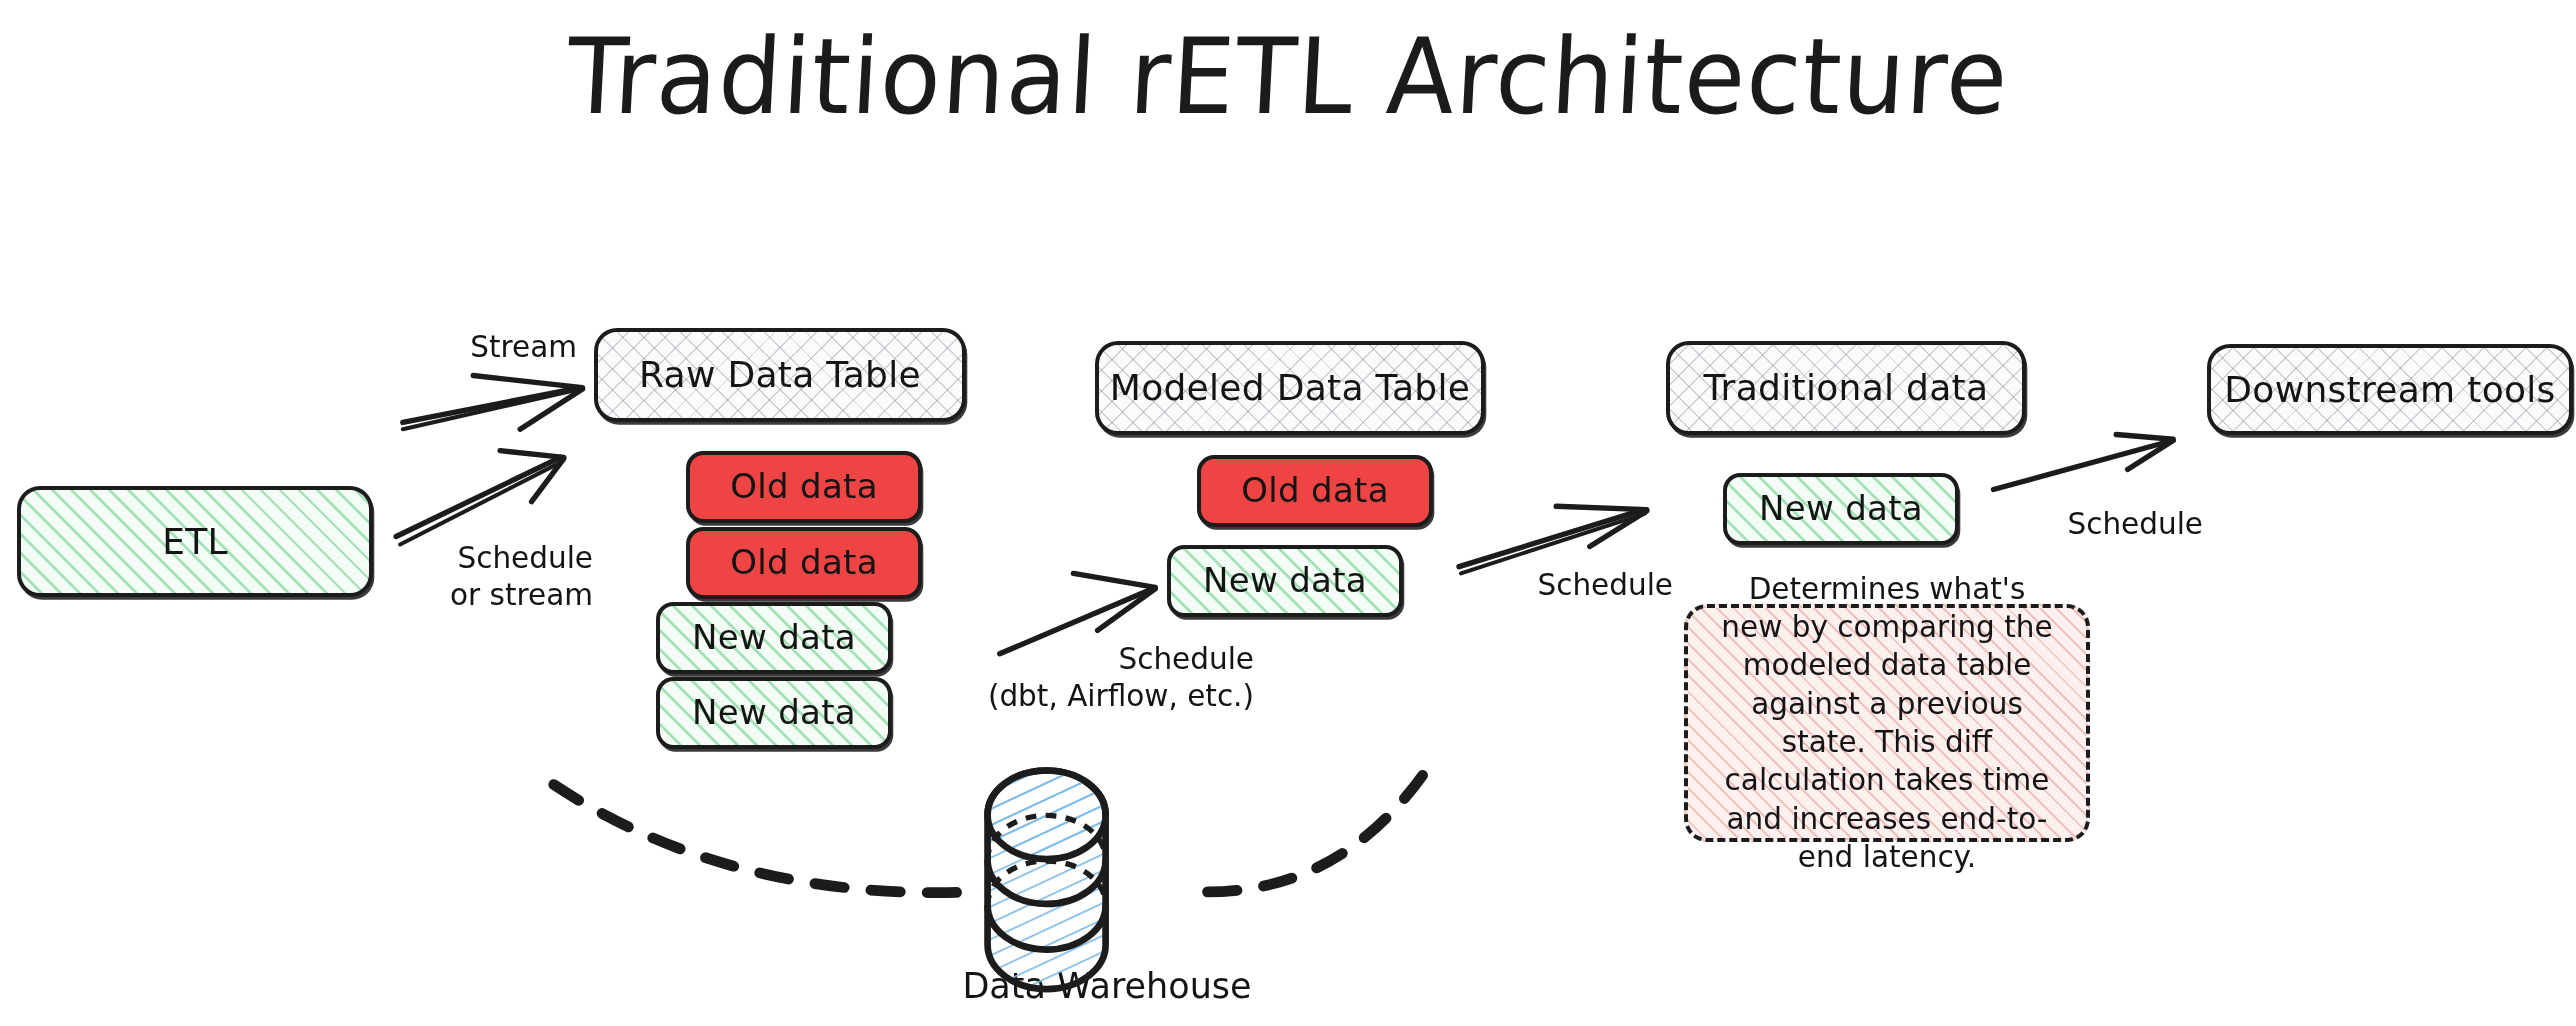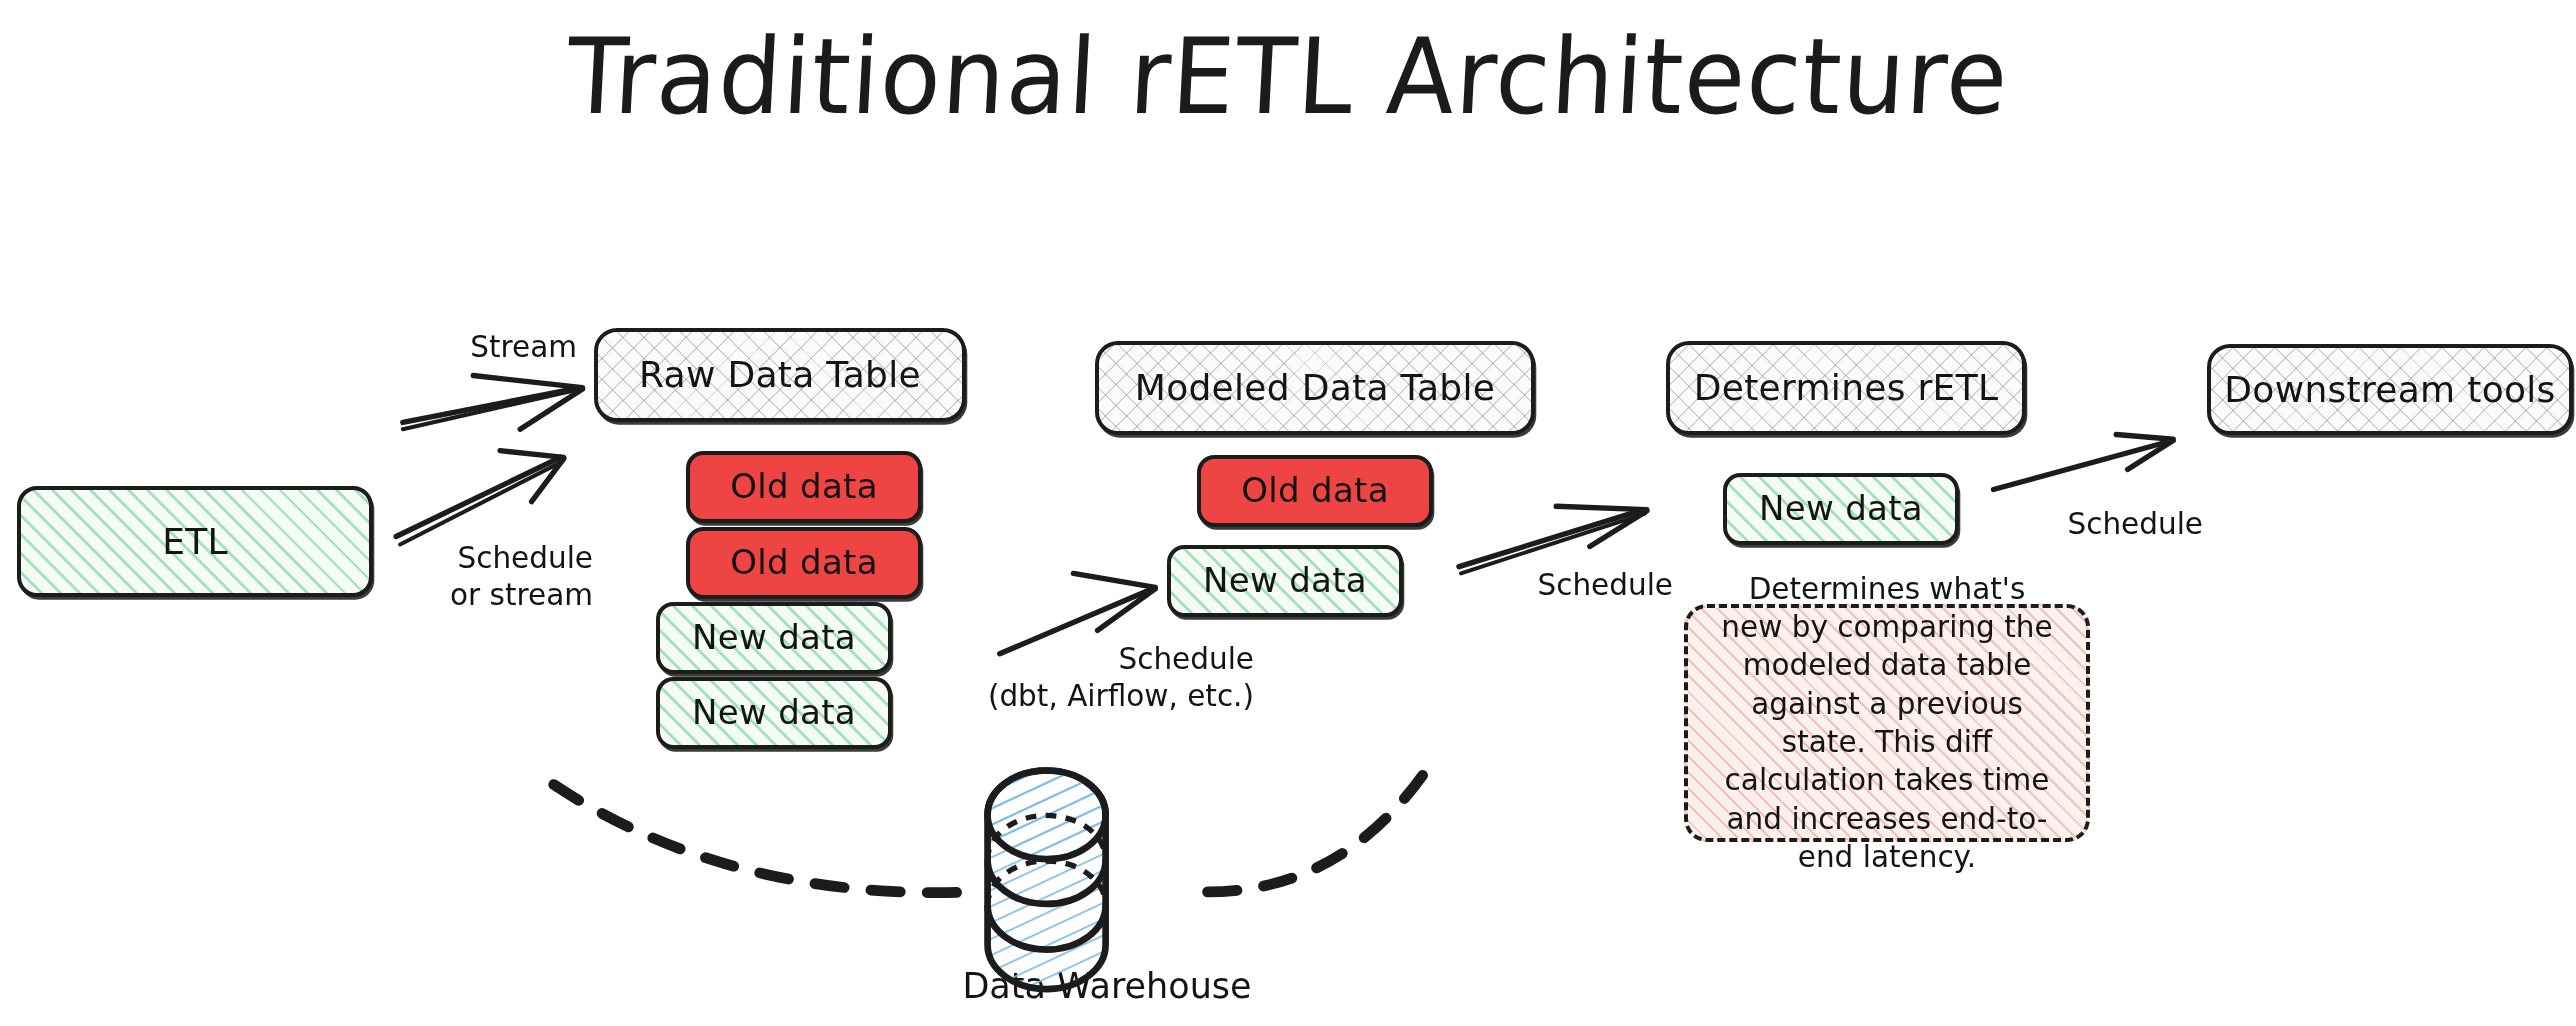--- a/index.html
+++ b/index.html
@@ -127,54 +127,54 @@
   }
 </style>
 </head>
 <body>
 
 <div id="canvas">
 
   <div id="title">Traditional rETL Architecture</div>
 
 
-  <div class="node hatch-green" style="left:17px;  top:486px; width:356px; height:111px;border-radius:20px;">
+  <div class="node hatch-green" style="left:17px;  top:486px; width:356px; height:111px;">
     <span>ETL</span>
   </div>
 
   <div class="node hatch-grid" style="left:594px; top:328px; width:372px; height:94px;">
     <span>Raw Data Table</span>
   </div>
 
   <div class="node plain" style="left:656px; top:451px; width:236px; height:72px; border-radius:17.4px; font-size:34px;">
     <span>Old data</span>
   </div>
   <div class="node plain" style="left:656px; top:527px; width:236px; height:72px; border-radius:17.4px; font-size:34px;">
     <span>Old data</span>
   </div>
   <div class="node hatch-green" style="left:656px; top:602px; width:236px; height:72px; border-radius:17.4px; font-size:34px;">
     <span>New data</span>
   </div>
   <div class="node hatch-green" style="left:656px; top:677px; width:236px; height:72px; border-radius:17.4px; font-size:34px;">
     <span>New data</span>
   </div>
 
-  <div class="node hatch-grid" style="left:1095px; top:341px; width:440px; height:94px;">
+  <div class="node hatch-grid" style="left:1095px; top:341px; width:390px; height:94px;">
     <span>Modeled Data Table</span>
   </div>
 
   <div class="node plain" style="left:1167px; top:455px; width:236px; height:72px; border-radius:17.4px; font-size:34px;">
     <span>Old data</span>
   </div>
   <div class="node hatch-green" style="left:1167px; top:545px; width:236px; height:72px; border-radius:17.4px; font-size:34px;">
     <span>New data</span>
   </div>
 
   <div class="node hatch-grid" style="left:1666px; top:341px; width:360px; height:94px;">
-    <span>Determines rETL</span>
+    <span>Traditional data</span>
   </div>
 
   <div class="node hatch-green" style="left:1723px; top:473px; width:236px; height:72px; border-radius:17.4px; font-size:34px;">
     <span>New data</span>
   </div>
 
   <div class="node hatch-grid" style="left:2207px; top:344px; width:366px; height:91px;">
     <span>Downstream tools</span>
   </div>
 

